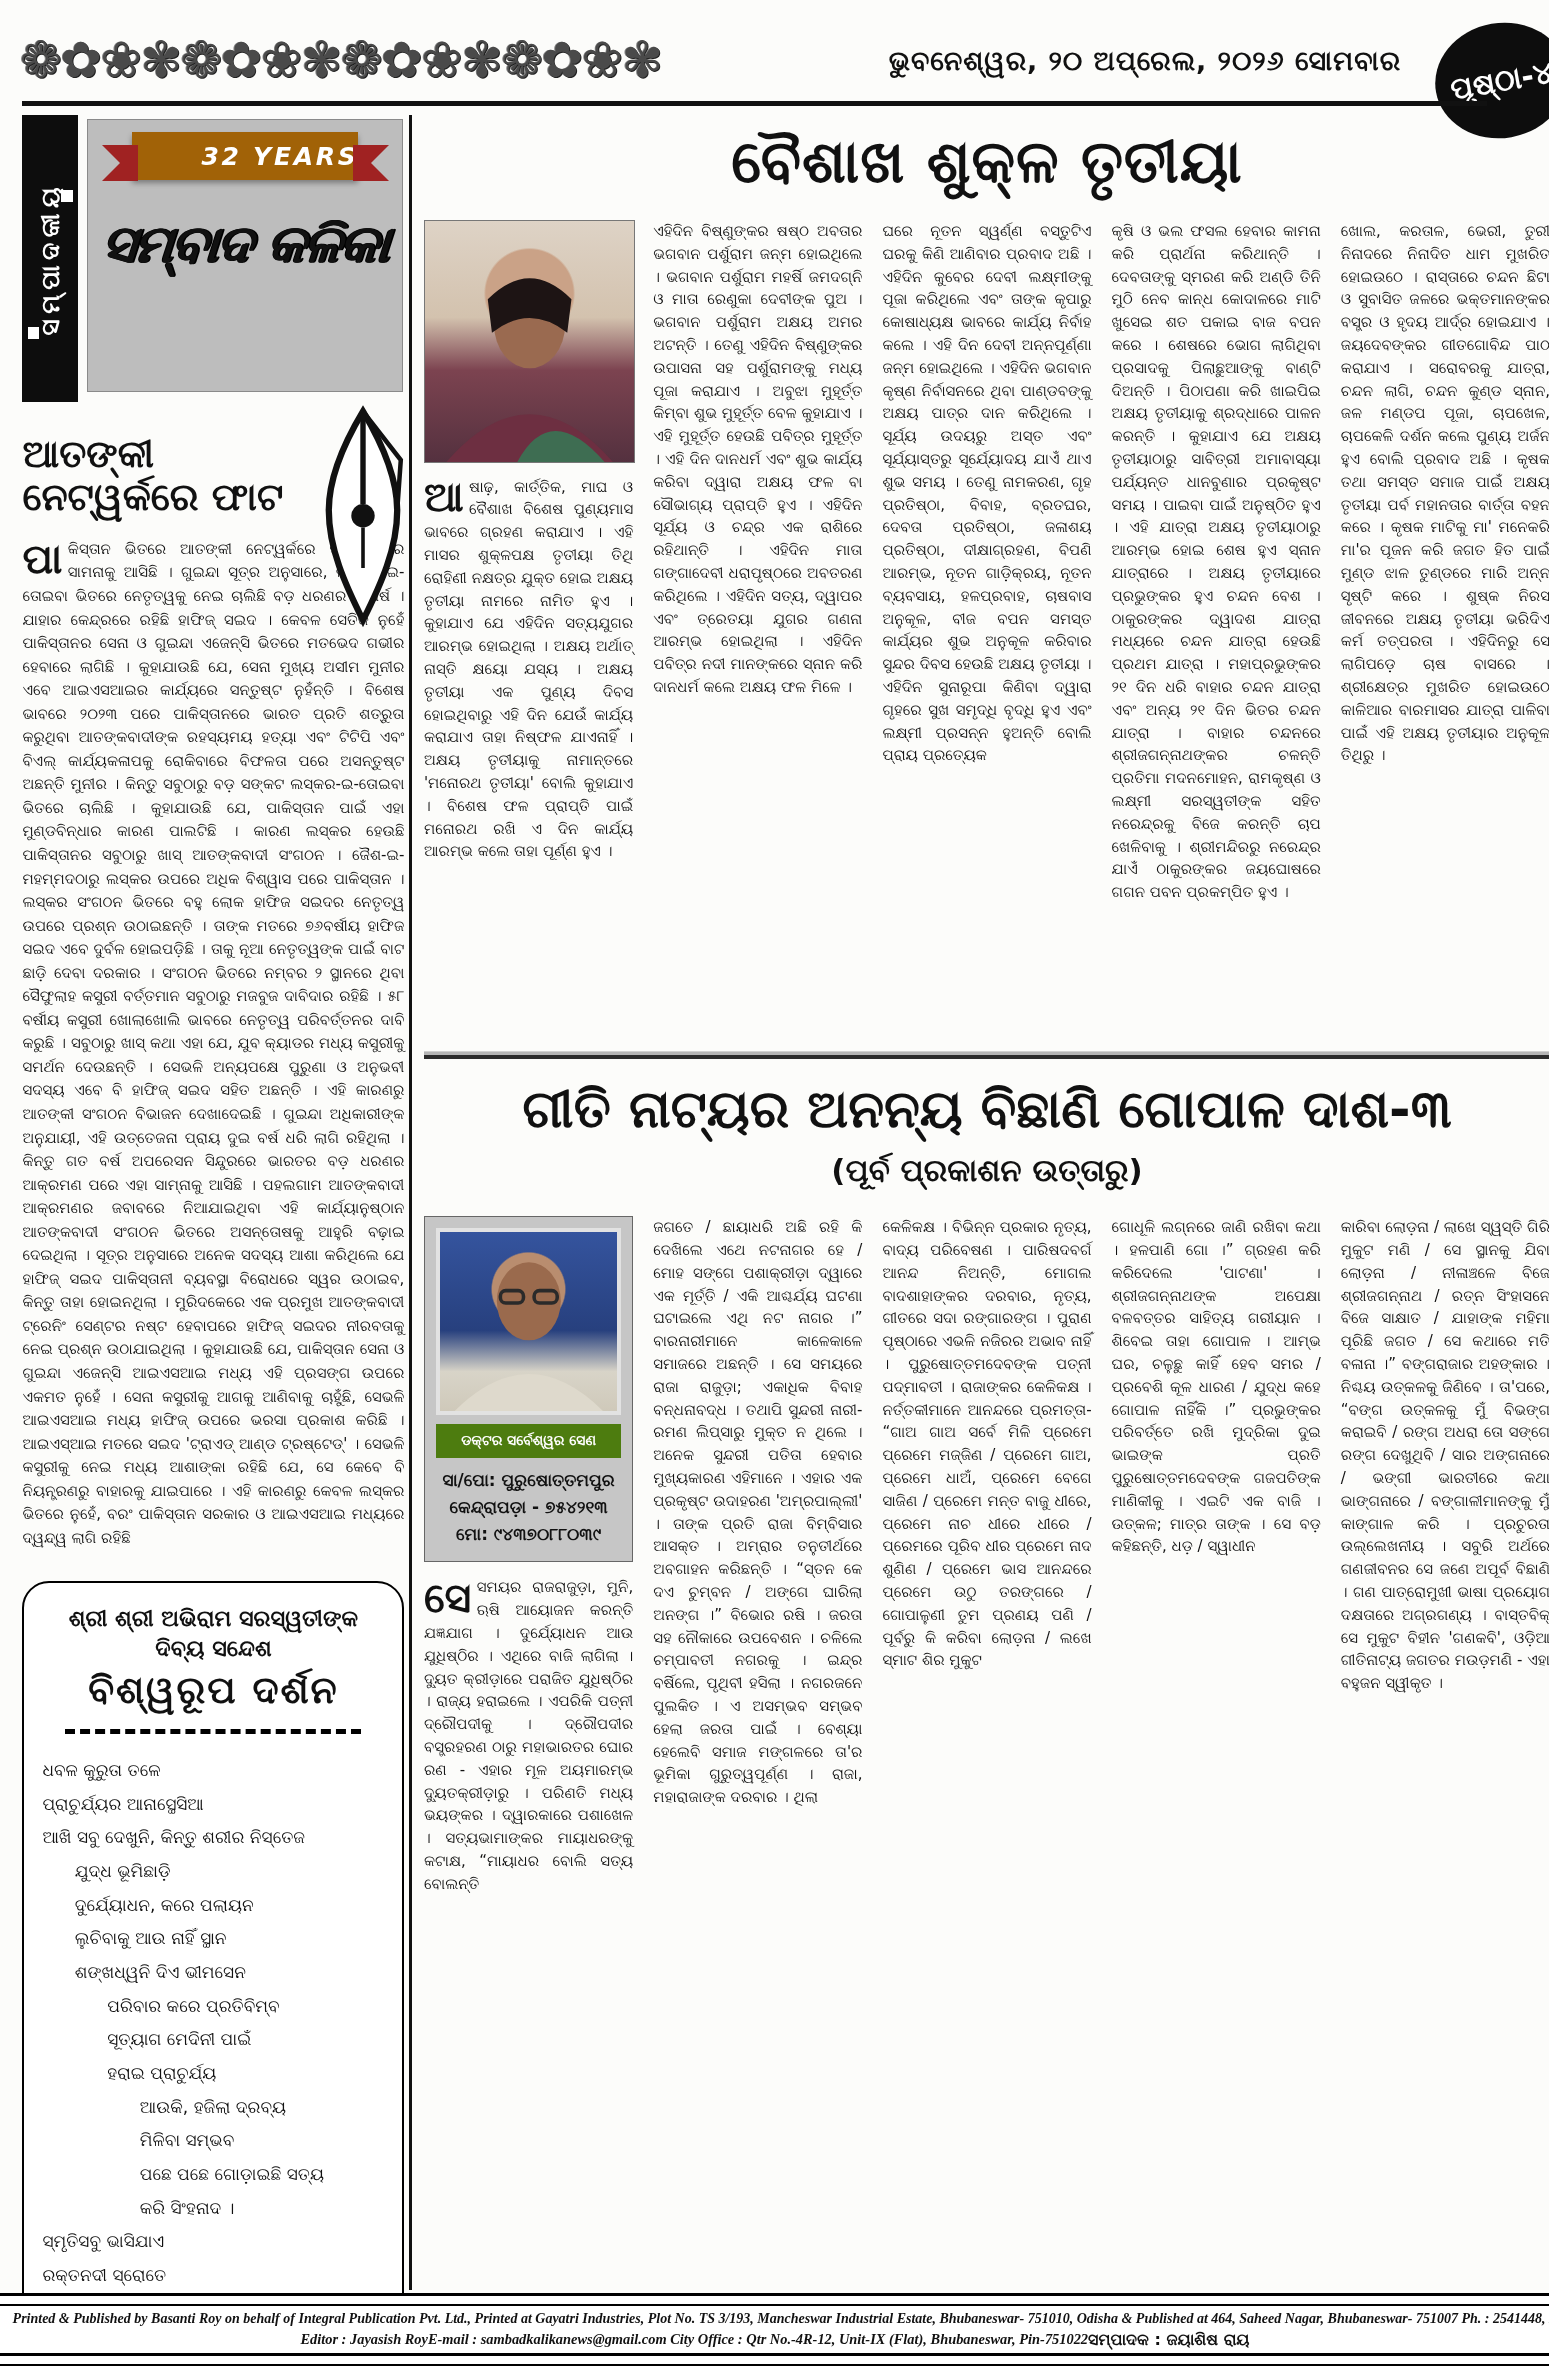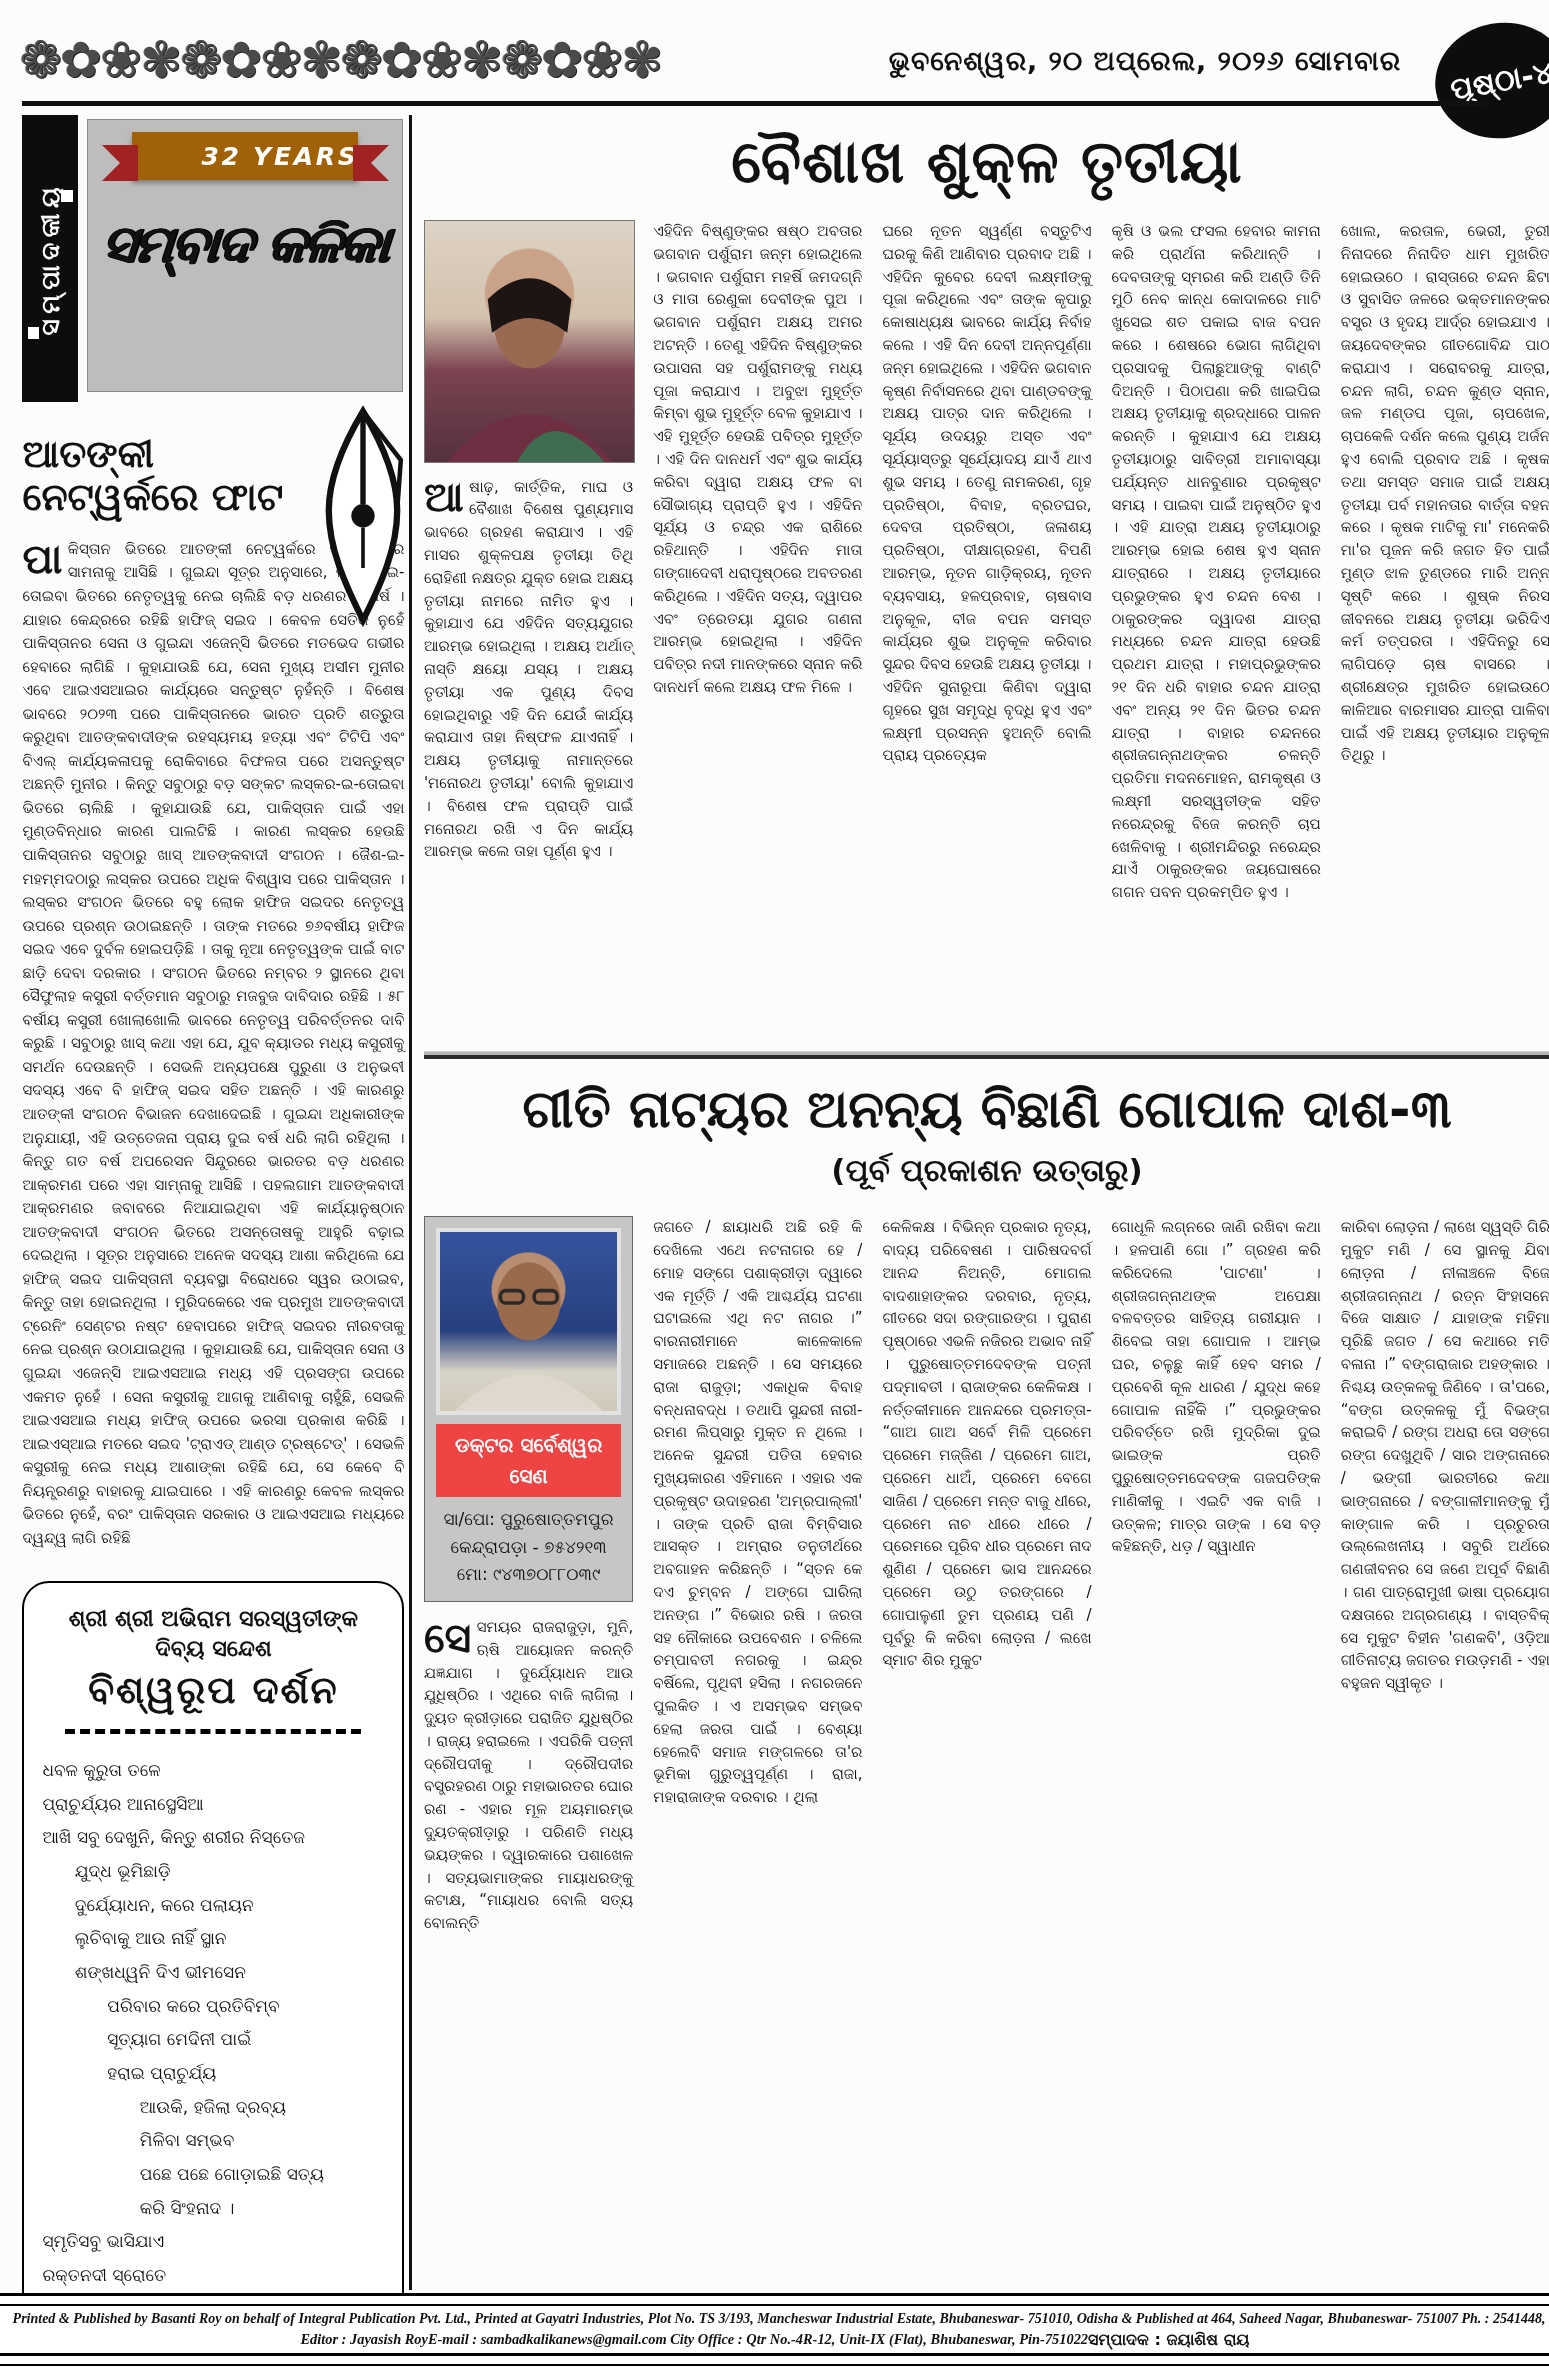--- a/index.html
+++ b/index.html
@@ -64,23 +64,23 @@
       line-height:1.55;padding:10.8px 3.6px;margin-top:7.2px;}
   .a1-col1-text{margin-top:12.6px;}
   .midrule{margin-top:9px;height:3.6px;background:#2b2b2b;box-shadow:0 -3.6px 0 #b5b5b5;}
   .a2-headline{text-align:center;font-size:52px;font-weight:900;margin-top:20px;}
   .a2-subtitle{text-align:center;font-size:31px;font-weight:700;margin-top:12.6px;}
   .cols.a2{height:1013px;margin-top:27px;}
   .author-card{background:#c6c6c6;border:1.8px solid #666;padding:10.8px 10.8px 12.6px;margin-bottom:14.4px;}
   .p-man{width:100%;height:187px;border:4.5px solid #e2e2e2;box-sizing:border-box;
       background:radial-gradient(circle at 50% 32%,#b98d6f 0 24%,transparent 25%),
       linear-gradient(180deg,#35549e 0%,#27407e 55%,#d8d4c8 78%,#cfc9ba 100%);}
-  .author-name{background:#ef4444;color:#fff;text-align:center;font-size:20px;font-weight:bold;
+  .author-name{background:#4d7c0f;color:#fff;text-align:center;font-size:14px;font-weight:bold;
       padding:6.3px 1.8px;margin-top:9px;}
-  .author-addr{text-align:center;font-size:17px;font-weight:normal;line-height:1.6;margin-top:9px;}
+  .author-addr{text-align:center;font-size:17px;font-weight:bold;line-height:1.6;margin-top:9px;}
   
   .footer{position:absolute;left:0;right:0;bottom:0;height:84px;background:#fff;}
   .frule{height:8px;border-top:3.6px solid #000;border-bottom:2.7px solid #000;}
   .fline1{font-family:"Liberation Serif","DejaVu Serif",serif;font-style:italic;font-weight:bold;
       font-size:14px;padding:5.4px 12.6px 0;white-space:nowrap;}
   .fline2{display:flex;justify-content:center;align-items:center;
       font-family:"Liberation Serif","DejaVu Serif",serif;font-style:italic;font-weight:bold;
       font-size:14.4px;padding:2.7px 12.6px 3.6px;}
   .fline2 .odia{font-family:"DejaVu Sans",sans-serif;font-style:normal;font-size:16px;}
 </style>

